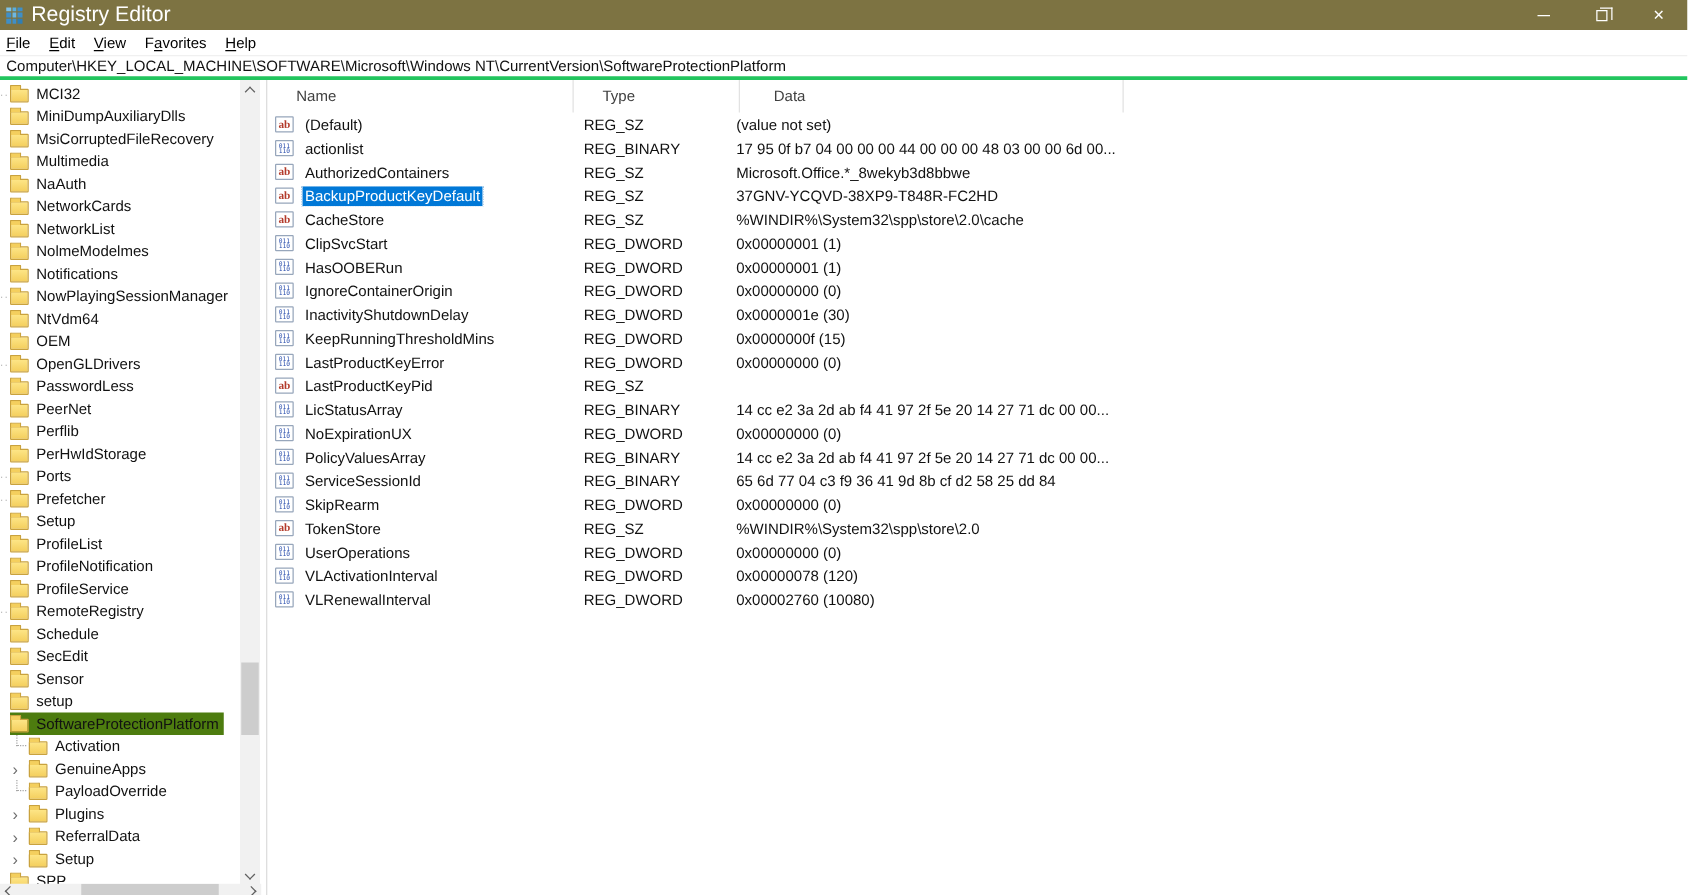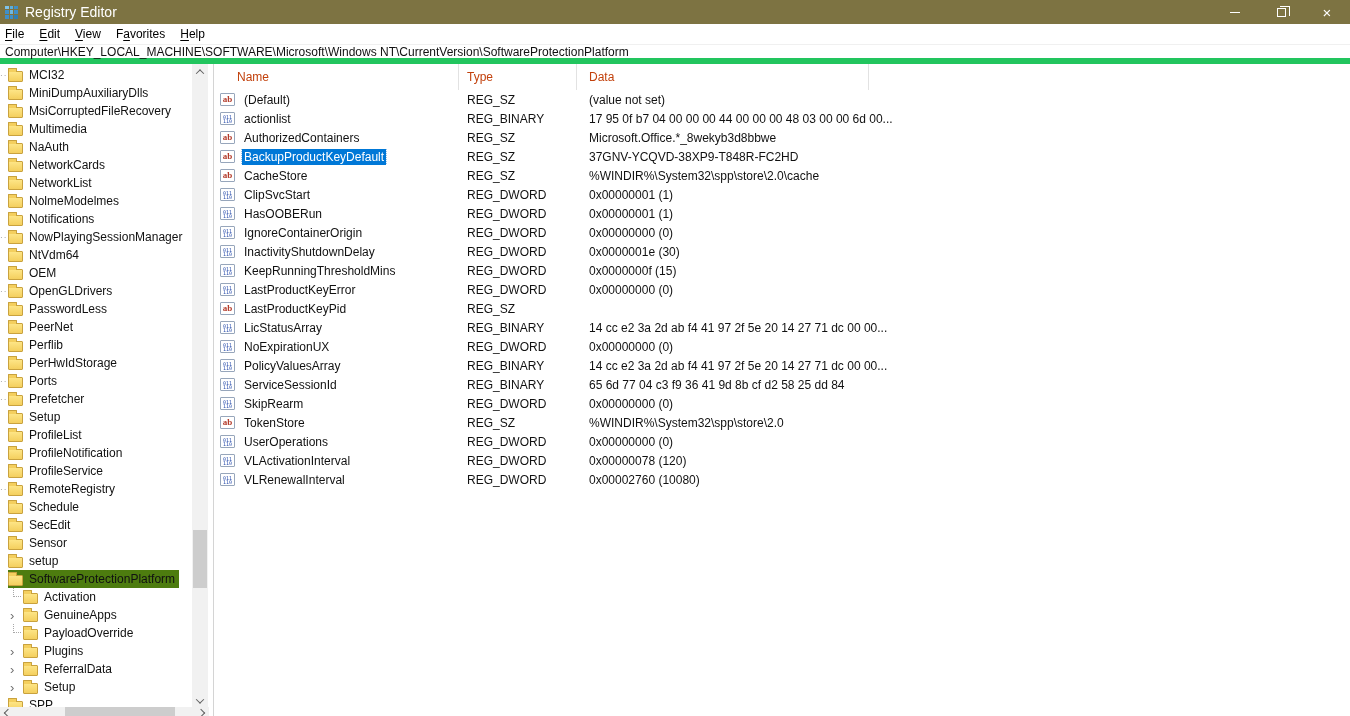--- a/index.html
+++ b/index.html
@@ -11,35 +11,35 @@
   }
   .window { width:1350px; height:716px; display:flex; flex-direction:column; }
 
   
   .titlebar { height:24px; background:#7d7342; color:#fff; display:flex; align-items:center; flex:none; }
   .app-icon { width:13px; height:13px; margin-left:5px; display:grid;
               grid-template-columns:repeat(3,1fr); grid-template-rows:repeat(3,1fr); gap:1px; }
   .app-icon i { background:#3f8fc7; }
   .app-icon i:nth-child(1){background:#7fc3e8;} .app-icon i:nth-child(2){background:#5aaede;}
   .app-icon i:nth-child(5){background:#6db8e2;} .app-icon i:nth-child(9){background:#2f7fb5;}
-  .title-text { margin-left:7px; font-size:14px; }
+  .title-text { margin-left:7px; font-size:17px; }
   .win-controls { margin-left:auto; display:flex; height:100%; }
   .win-btn { width:46px; height:100%; display:flex; align-items:center; justify-content:center; color:#fff; cursor:default; }
   .glyph-min { width:10px; height:1px; background:#fff; display:block; }
   .glyph-restore { position:relative; width:9px; height:9px; border:1px solid #fff; background:#7d7342; display:block; }
   .glyph-restore::before { content:""; position:absolute; top:-3px; left:2px; width:9px; height:9px; border:1px solid #fff; border-left:none; border-bottom:none; }
   .glyph-close { font-size:15px; line-height:15px; }
 
   
   .menubar { height:20px; background:#fff; display:flex; align-items:center; padding-left:5px; flex:none; }
   .menu-item { margin-right:15px; color:#000; cursor:default;text-align:center; }
   .menu-item u { text-underline-offset:2px; }
 
   
-  .addressbar { height:20px; background:#fff; border-top:1px solid #f0f0f0; border-bottom:6px solid #22c55e;
+  .addressbar { height:20px; background:#fff; border-top:1px solid #f0f0f0; border-bottom:3px solid #22c55e;
                 display:flex; align-items:center; padding-left:5px; flex:none; white-space:nowrap; }
 
   
   .content { flex:1; display:flex; position:relative; overflow:hidden; }
 
   
   .tree-panel { width:214px; flex:none; position:relative; overflow:hidden; border-right:1px solid #d4d4d4; }
   .tree-rows { position:absolute; top:2px; left:0; right:22px; }
   .tree-row { height:18px; display:flex; align-items:center; white-space:nowrap; cursor:default; }
   .stub { width:8px; flex:none; color:#9a9a9a; font-size:8px; letter-spacing:1px; overflow:hidden; }
@@ -68,21 +68,21 @@
   .hbtn.left { left:0; } .hbtn.right { right:0; }
   .hthumb { position:absolute; top:0; left:65px; width:110px; height:16px; background:#cdcdcd; }
   .chev { width:6px; height:6px; border-right:1px solid #606060; border-bottom:1px solid #606060; display:block; }
   .chev.up { transform:rotate(-135deg) translate(-1px,-1px); }
   .chev.down { transform:rotate(45deg) translate(-1px,-1px); }
   .chev.left { transform:rotate(135deg); margin-top:1px; }
   .chev.right { transform:rotate(-45deg); margin-top:1px; }
 
   
   .list-panel { flex:1; position:relative; background:#fff; overflow:hidden; }
-  .list-header { height:26px; display:flex; align-items:center; color:#c2410c; }
+  .list-header { height:26px; display:flex; align-items:center; color:#404040;gap:15px; }
   .hcell { height:26px; display:flex; align-items:center; border-right:1px solid #e2e2e2; cursor:default; }
   .hcell.h-name { width:245px; padding-left:23px; }
   .hcell.h-type { width:118px; padding-left:8px; }
   .hcell.h-data { width:292px; padding-left:12px; }
   .list-rows {}
   .list-row { height:19px; display:flex; align-items:center; cursor:default; }
   .cell-name { width:245px; display:flex; align-items:center; padding-left:6px; overflow:hidden; }
   .cell-type { width:118px; padding-left:8px; }
   .cell-data { width:700px; padding-left:12px; white-space:nowrap; overflow:hidden; }
   .vicon { width:15px; height:13px; flex:none; border:1px solid #97a6bb; background:#fff;

